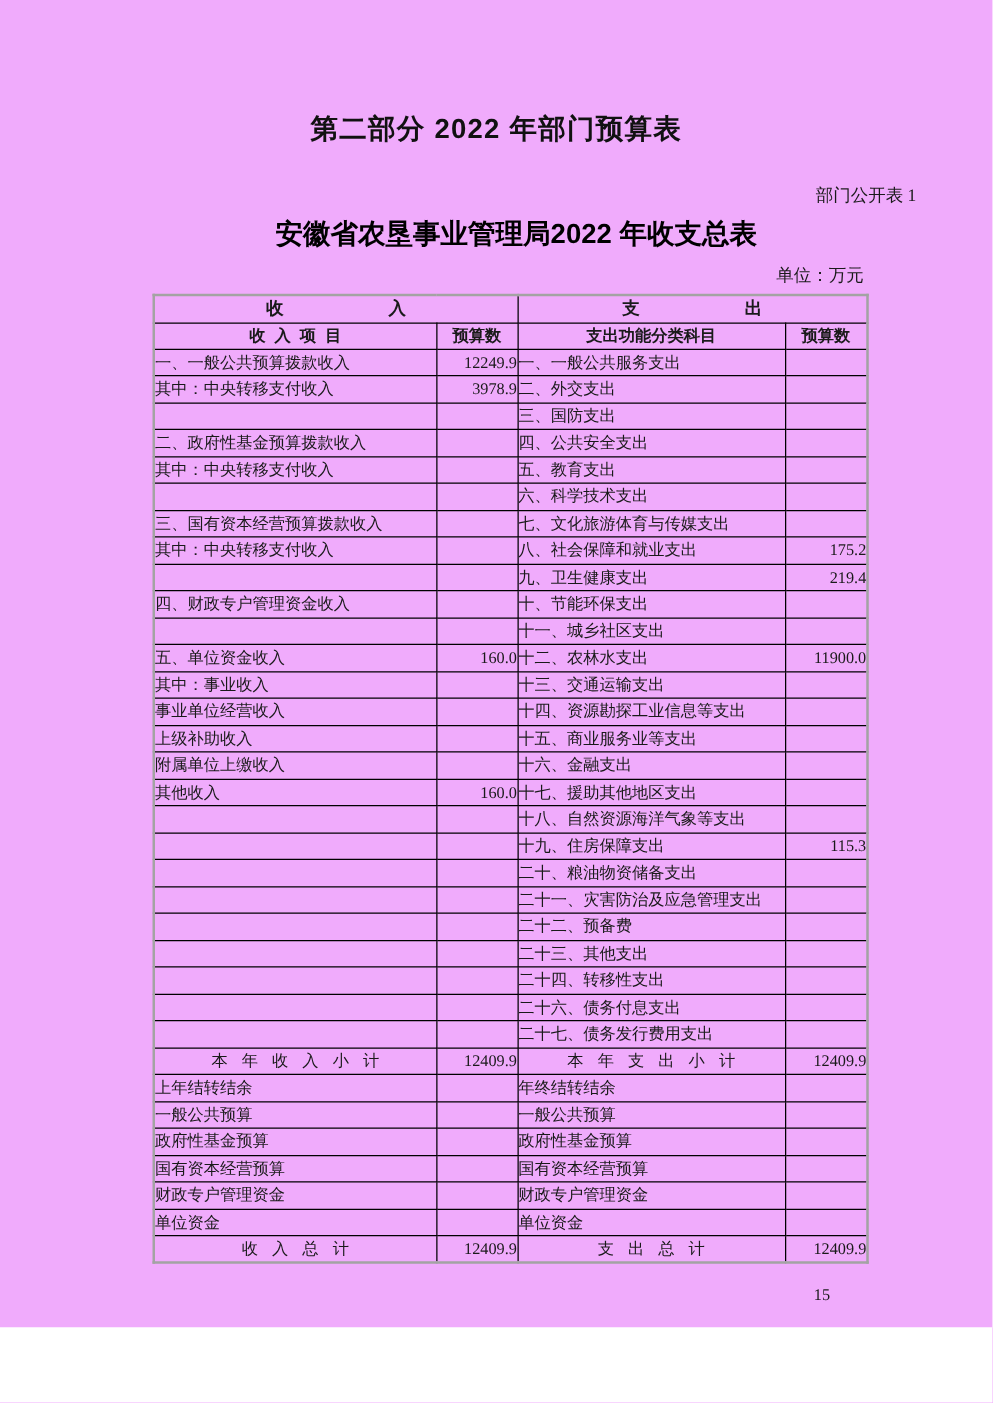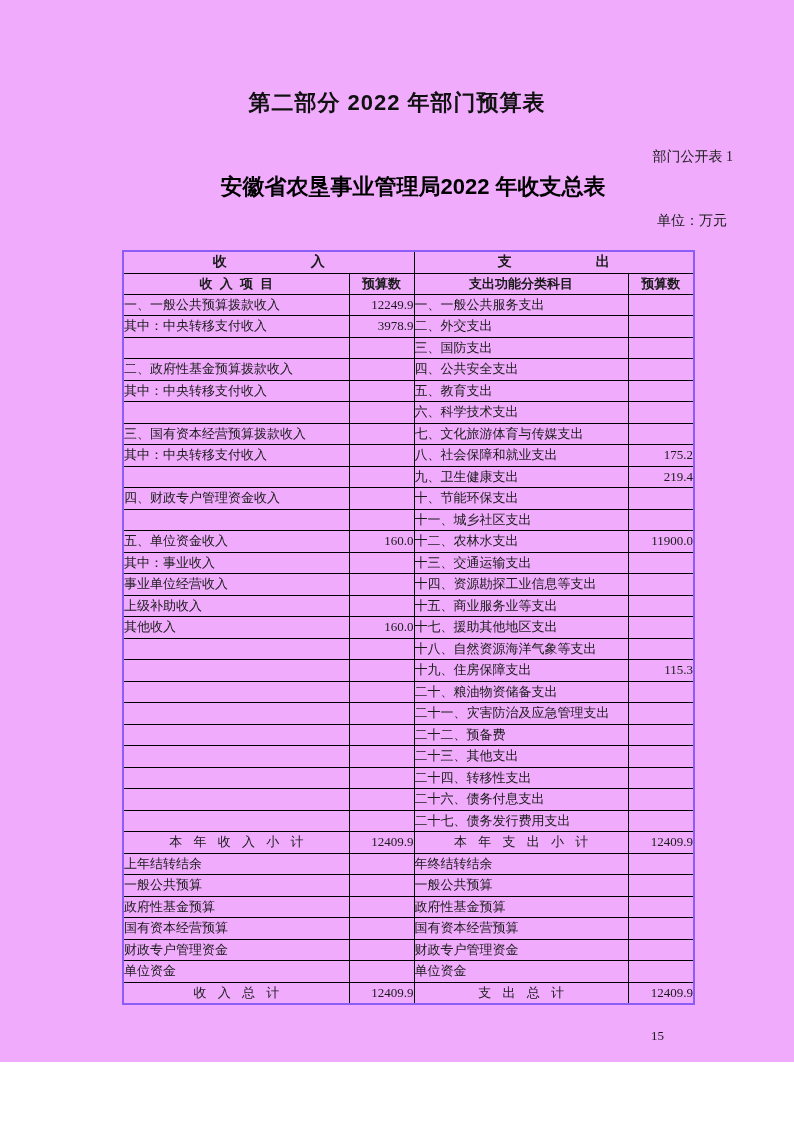--- a/index.html
+++ b/index.html
@@ -34,31 +34,31 @@
     margin: 6px 0 0 0;
     text-align: center;
     font-family: "Liberation Sans", "DejaVu Sans", sans-serif;
     font-weight: 700;
     font-size: 22px;
     color: #000;
     padding-left: 32px;
   }
   .unit-note {
     margin-top: 10px;
-    padding-right: 67px;
+    padding-right: 103px;
     text-align: right;
     font-size: 14px;
   }
   table.budget {
     margin-left: 122px;
-    margin-top: 20px;
+    margin-top: 5px;
     width: 571px;
     border-collapse: collapse;
     table-layout: fixed;
-    border: 2px solid #8b5cf6;
+    border: 2px solid #a3a3a3;
     font-size: 13px;
   }
   table.budget th, table.budget td {
     border: 1px solid #000;
     padding: 0;
     height: 21.5px;
     overflow: hidden;
     white-space: nowrap;
     vertical-align: middle;
   }
@@ -210,20 +210,26 @@
           <td class="item ind0">十四、资源勘探工业信息等支出</td>
           <td class="num"></td>
         </tr>
         <tr>
           <td class="item ind3">上级补助收入</td>
           <td class="num"></td>
           <td class="item ind0">十五、商业服务业等支出</td>
           <td class="num"></td>
         </tr>
         <tr>
+          <td class="item ind3">附属单位上缴收入</td>
+          <td class="num"></td>
+          <td class="item ind0">十六、金融支出</td>
+          <td class="num"></td>
+        </tr>
+        <tr>
           <td class="item ind3">其他收入</td>
           <td class="num">160.0</td>
           <td class="item ind0">十七、援助其他地区支出</td>
           <td class="num"></td>
         </tr>
         <tr>
           <td class="item ind0"></td>
           <td class="num"></td>
           <td class="item ind0">十八、自然资源海洋气象等支出</td>
           <td class="num"></td>

